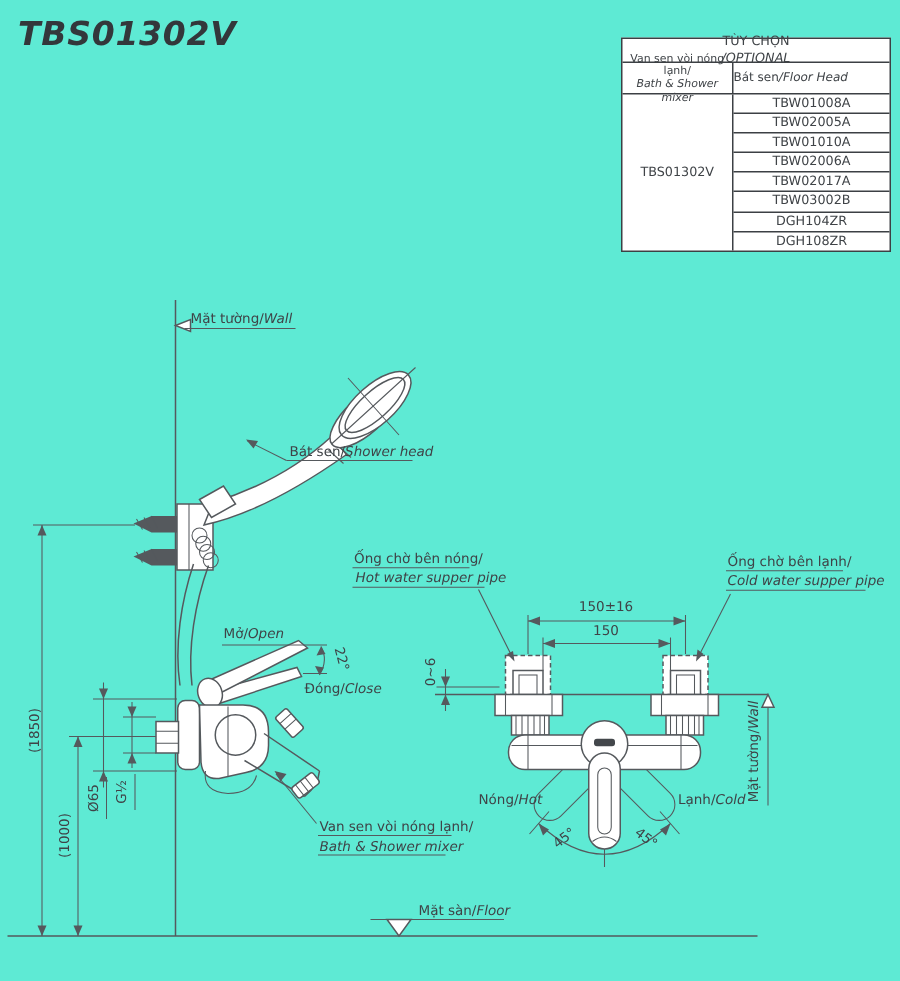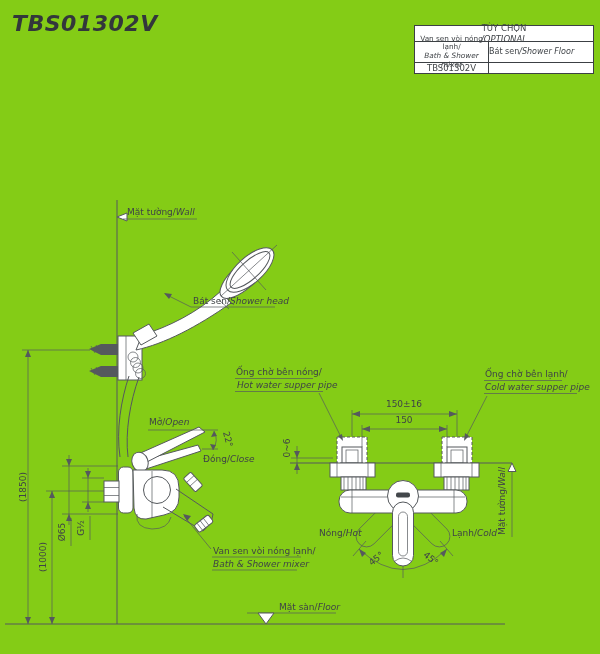--- a/index.html
+++ b/index.html
@@ -1,16 +1,16 @@
 <!DOCTYPE html>
 <html><head>
 <meta charset="utf-8">
 <style>
   html,body{margin:0;padding:0;background:#fff;}
-  #stage{position:relative;width:600px;height:654px;background:#84cc16;overflow:hidden;
+  #stage{position:relative;width:600px;height:654px;background:#5eead4;overflow:hidden;
          font-family:"DejaVu Sans",sans-serif;color:#3f4347;}
   .title{position:absolute;left:12px;top:11px;font-size:22px;font-weight:bold;
          font-style:italic;color:#33373b;letter-spacing:.5px;}
   svg{position:absolute;left:0;top:0;}
   .ln{stroke:#55595d;stroke-width:1;fill:none;}
   .thin{stroke:#55595d;stroke-width:.7;fill:none;}
   .fw{fill:#ffffff;}
   .fd{fill:#55595d;stroke:none;}
   .dk{fill:#43474b;stroke:none;}
   .dash{stroke-dasharray:3 2;}
@@ -46,25 +46,35 @@
         <span>TÙY CHỌN</span>
         <span class="it">/OPTIONAL</span>
       </div>
     <div class="t-sub">
       <div class="t-c1">
         <div>Van sen vòi nóng lạnh/</div>
         <div class="it">Bath &amp; Shower mixer</div>
       </div>
       <div class="t-c2">
           <span>Bát sen</span>
-          <span class="it">/Shower Floor</span>
+          <span class="it">/Floor Head</span>
         </div>
     </div>
     <div class="t-body">
       <div class="t-code">TBS01302V</div>
+      <div class="t-list">
+        <div class="t-row">TBW01008A</div>
+        <div class="t-row">TBW02005A</div>
+        <div class="t-row">TBW01010A</div>
+        <div class="t-row">TBW02006A</div>
+        <div class="t-row">TBW02017A</div>
+        <div class="t-row">TBW03002B</div>
+        <div class="t-row">DGH104ZR</div>
+        <div class="t-row">DGH108ZR</div>
+      </div>
     </div>
   </div>
 
   <svg width="600" height="654" viewBox="0 0 600 654">
     <defs>
       <pattern id="dots" width="4" height="4" patternUnits="userSpaceOnUse">
         <circle cx="2" cy="2" r="1" fill="#4b5055"></circle>
       </pattern>
     </defs>
 

